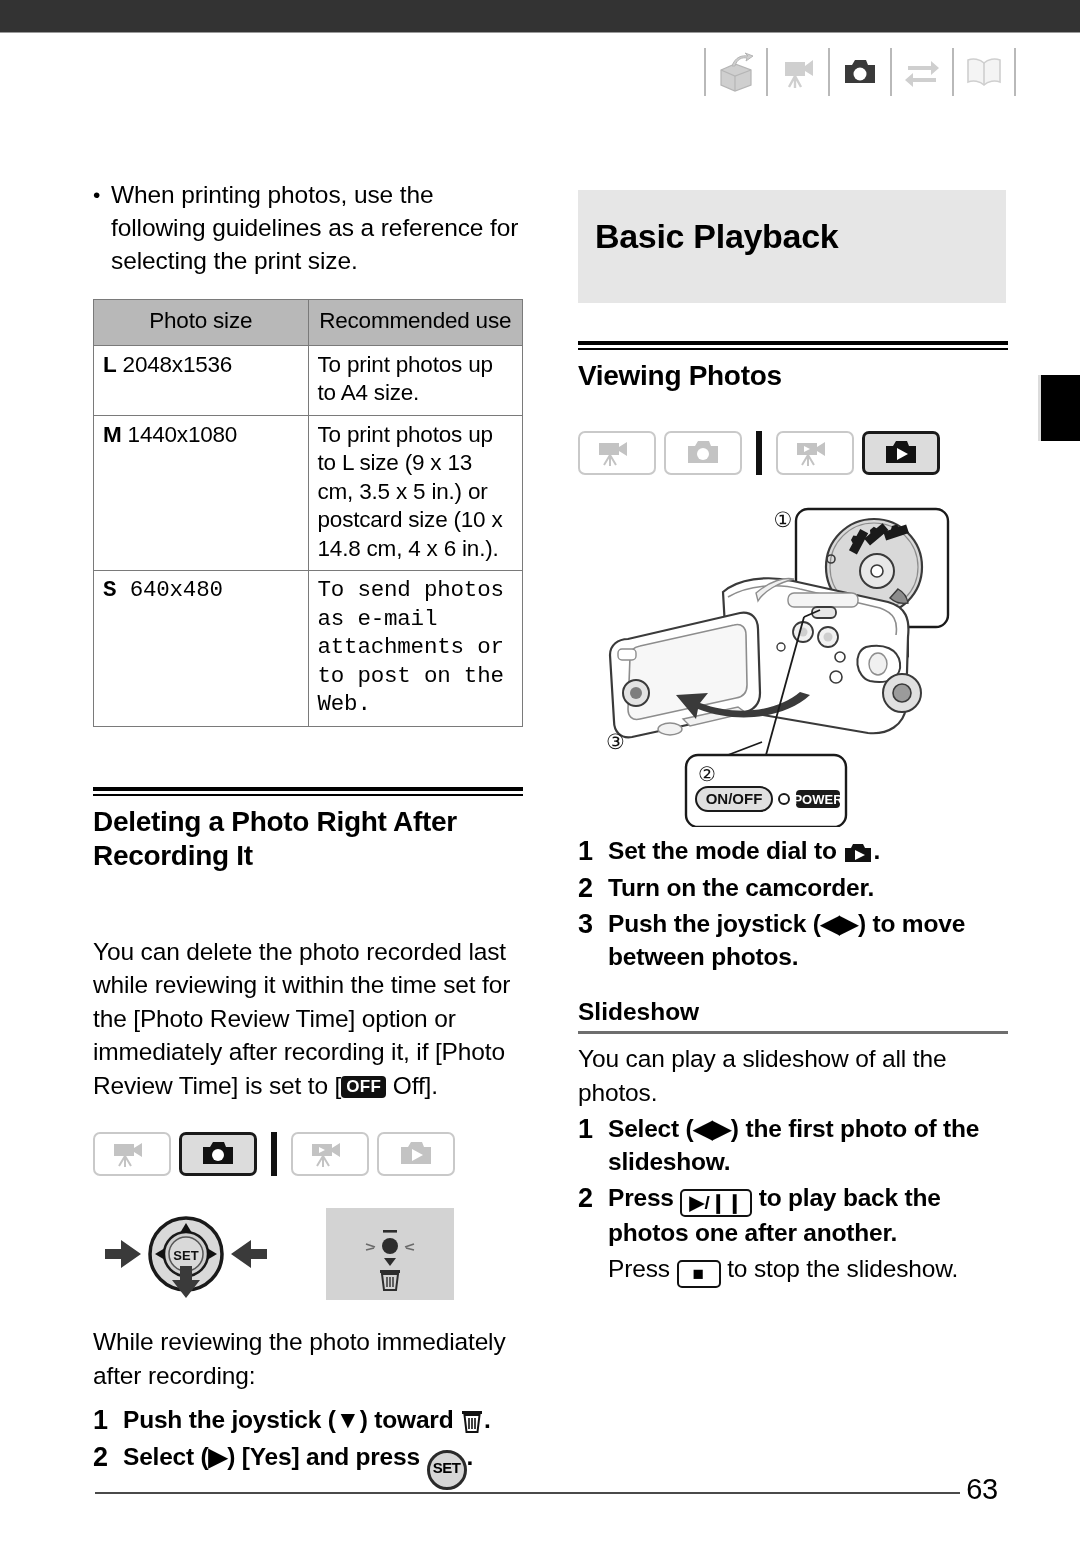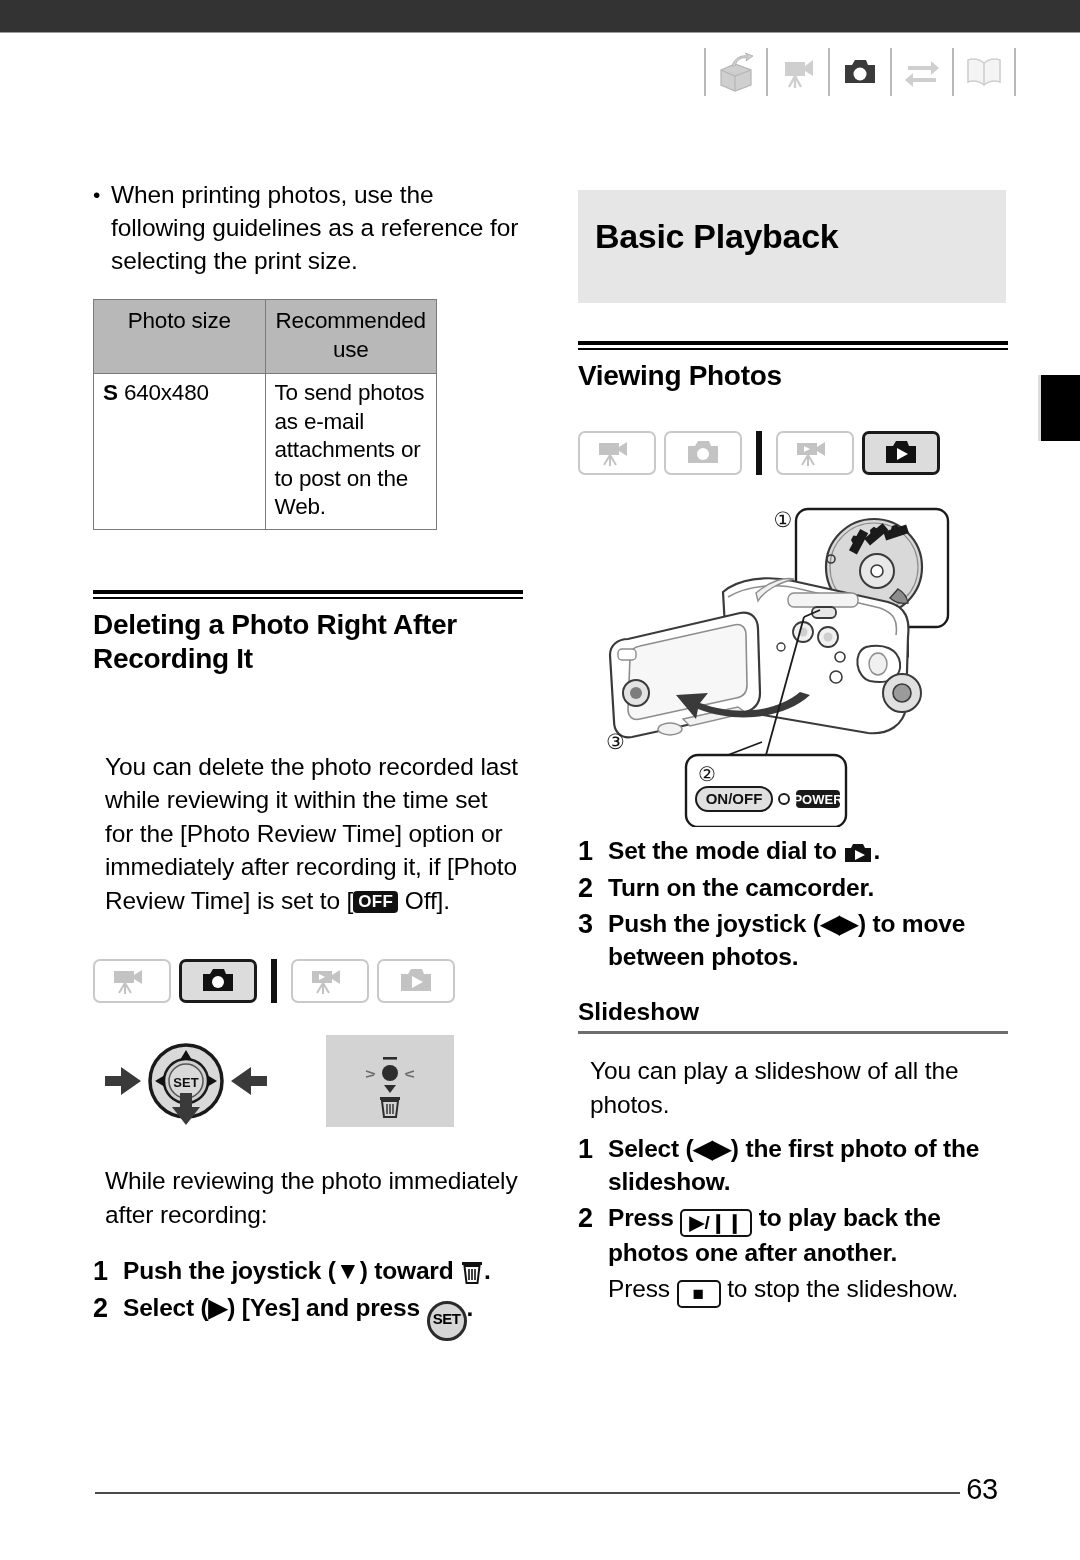--- a/index.html
+++ b/index.html
@@ -91,28 +91,28 @@
     width: 18px;
     flex: 0 0 18px;
     font-size: 21px;
     line-height: 33px;
   }
   .bullet-text { flex: 1; }
 
   p.body {
     font-size: 24.5px;
     line-height: 33.5px;
-    margin: 12px;
+    margin: 0;
     letter-spacing: -0.15px;
   }
 
   
   table.size-table {
     border-collapse: collapse;
-    width: 344px;
+    width: 430px;
     margin-top: 22px;
     table-layout: fixed;
   }
   table.size-table th,
   table.size-table td {
     border: 1px solid #7a7a7a;
     padding: 5px 9px 7px 9px;
     font-size: 22.5px;
     line-height: 28.5px;
     vertical-align: top;
@@ -120,21 +120,21 @@
     letter-spacing: -0.2px;
   }
   table.size-table th {
     background: #b8b8b8;
     text-align: center;
     padding: 7px 6px 9px 6px;
   }
   table.size-table td.c1 { width: 170px; }
   table.size-table td.c1 b { font-weight: bold; }
   tr.tall-m td { height: 126px; }
-  tr.tall-s td { height: 96px; }
+  tr.tall-s td { height: 96px; font-family: Liberation Mono, monospace; }
   tr.tall-lw td { height: 96px; }
 
   
   .rule-double {
     width: 430px;
     border-top: 4px solid #000;
     border-bottom: 2px solid #000;
     height: 3px;
     box-sizing: content-box;
   }
@@ -359,20 +359,28 @@
     </div>
 
     <table class="size-table">
       <thead>
         <tr>
           <th>Photo size</th>
           <th>Recommended use</th>
         </tr>
       </thead>
       <tbody>
+        <tr>
+          <td class="c1"><b>L</b> <span>2048x1536</span></td>
+          <td>To print photos up to A4 size.</td>
+        </tr>
+        <tr class="tall-m">
+          <td class="c1"><b>M</b> <span>1440x1080</span></td>
+          <td>To print photos up to L size (9 x 13 cm, 3.5 x 5 in.) or postcard size (10 x 14.8 cm, 4 x 6 in.).</td>
+        </tr>
         <tr class="tall-s">
           <td class="c1"><b>S</b> <span>640x480</span></td>
           <td>To send photos as e-mail attachments or to post on the Web.</td>
         </tr>
       </tbody>
     </table>
 
     <div style="height:60px"></div>
     <div class="rule-double"></div>
     <h2 class="section-h">Deleting a Photo Right After Recording It</h2>

